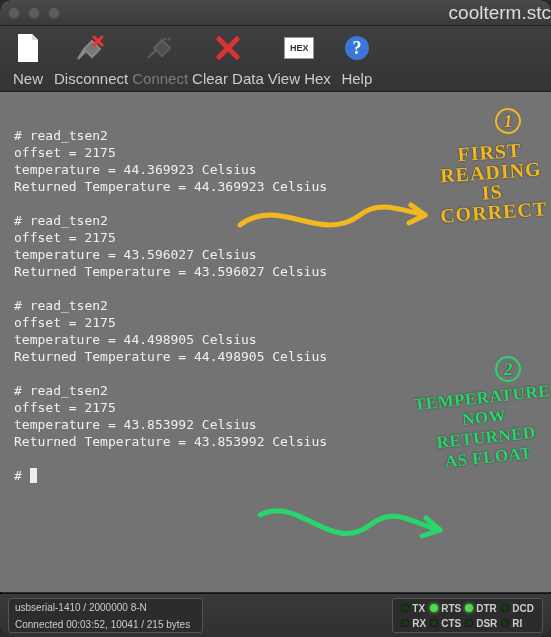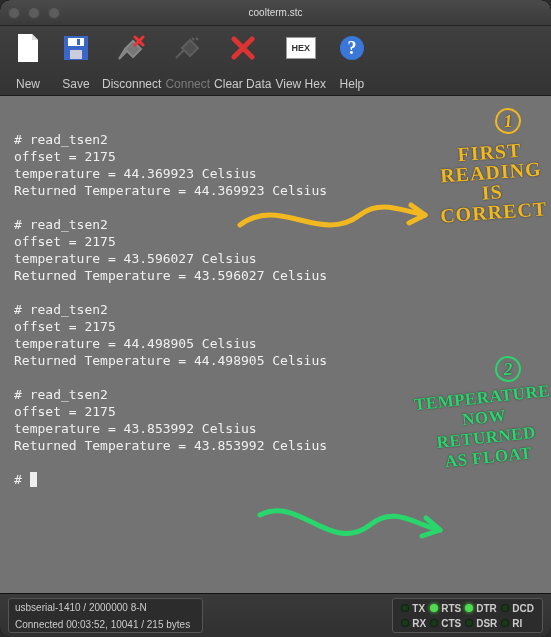--- a/index.html
+++ b/index.html
@@ -21,44 +21,44 @@
     padding: 0 8px;
     border-bottom: 1px solid #222;
     position: relative;
     border-radius: 10px 10px 0 0;
   }
   .traffic { display: flex; gap: 8px; }
   .traffic span { width: 12px; height: 12px; border-radius: 50%; display: block; }
   .t-close { background: #5c5c5c; box-shadow: inset 0 0 0 1px #444; }
   .t-min { background: #5c5c5c; box-shadow: inset 0 0 0 1px #444; }
   .t-max { background: #5c5c5c; box-shadow: inset 0 0 0 1px #444; }
-  .title { color: #ddd; font-size: 10px; position: absolute; left: 0; right: 0; text-align: center; pointer-events: none; }
+  .title { color: #ddd; font-size: 19px; position: absolute; left: 0; right: 0; text-align: right; pointer-events: none; }
   .toolbar {
     background: linear-gradient(#3f3f3f, #343434);
     padding: 6px 6px 4px 6px;
     display: flex;
     gap: 4px;
     border-bottom: 1px solid #1c1c1c;
   }
   .tb-item {
     display: flex;
     flex-direction: column;
     align-items: center;
-    gap: 13px;
+    gap: 6px;
     min-width: 44px;
     cursor: pointer;
     text-align: center;
   }
   .tb-item.disabled { opacity: 0.45; cursor: default; }
   .tb-icon {
     width: 32px; height: 32px;
     display: flex; align-items: center; justify-content: center;
     font-size: 24px;
   }
-  .tb-label { font-size: 12px; color: #ccc; }
+  .tb-label { font-size: 15px; color: #ccc; }
   .terminal {
     background: #737373;
     color: #f0f0f0;
     font-family: "Menlo","Consolas",monospace;
     font-size: 13px;
     line-height: 17px;
     padding: 18px 14px;
     height: 500px;
     white-space: pre;
     overflow: hidden;
@@ -110,31 +110,20 @@
     <div class="tb-icon">
       <svg width="26" height="30" viewBox="0 0 26 30">
           <path d="M3 1h14l6 6v22H3z" fill="#fff"></path>
           <path d="M17 1v6h6" fill="#ddd"></path>
         </svg>
     </div>
     <div class="tb-label">New</div>
   </div>
 
 
-  <div class="tb-item">
-    <div class="tb-icon">
-      <svg width="26" height="26" viewBox="0 0 26 26">
-          <rect x="1" y="1" width="24" height="24" fill="#3a66c9"></rect>
-          <rect x="5" y="3" width="16" height="8" fill="#fff"></rect>
-          <rect x="7" y="15" width="12" height="9" fill="#ccd"></rect>
-          <rect x="14" y="4" width="3" height="6" fill="#3a66c9"></rect>
-        </svg>
-    </div>
-    <div class="tb-label">Save</div>
-  </div>
 
   <div class="tb-item">
     <div class="tb-icon">
       <svg width="30" height="26" viewBox="0 0 30 26">
           <path d="M2 24 L10 16 L8 14 L16 6 l8 8-8 8-8-8z" stroke="#888" stroke-width="2" fill="#777"></path>
           <path d="M18 2l8 8 M26 2l-8 8" stroke="#e33" stroke-width="3" stroke-linecap="round"></path>
         </svg>
     </div>
     <div class="tb-label">Disconnect</div>
   </div>

